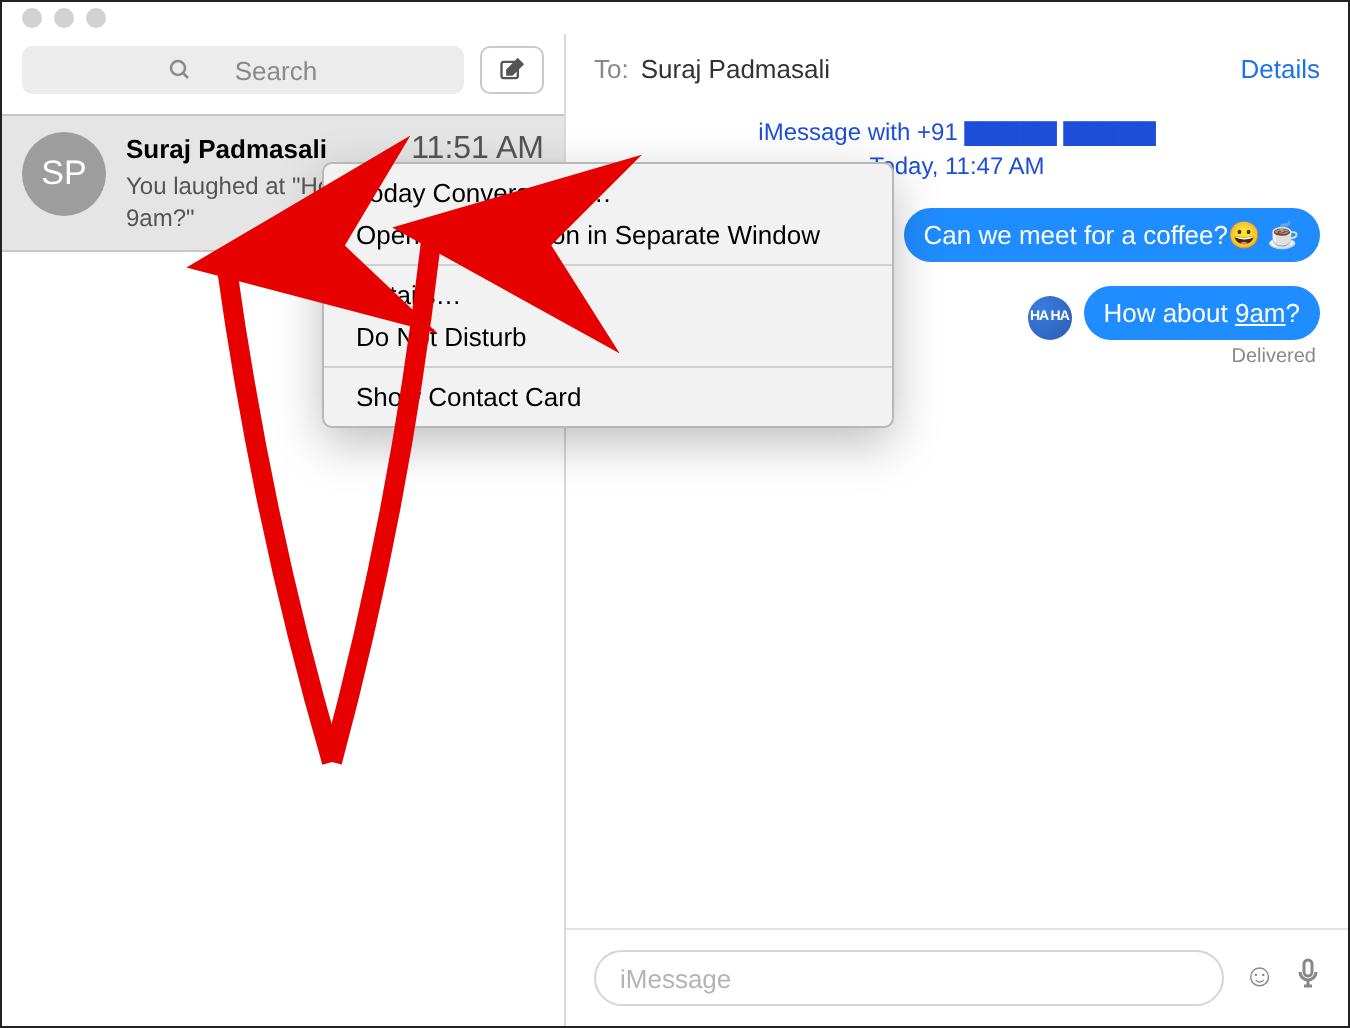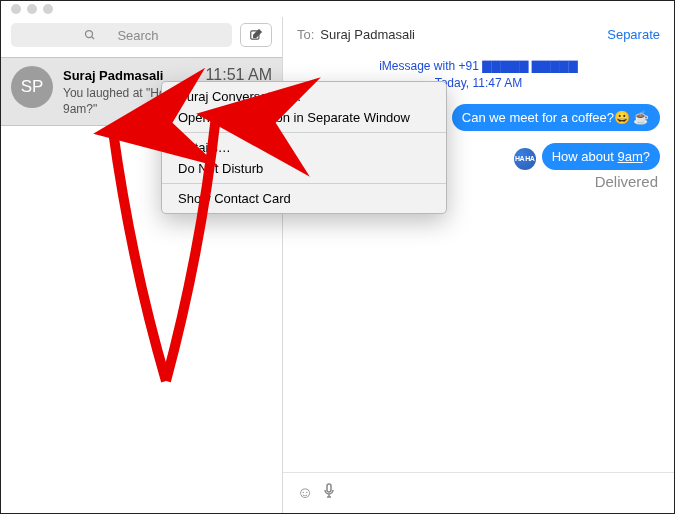--- a/index.html
+++ b/index.html
@@ -60,21 +60,21 @@
     padding: 6px 10px; border-radius: 14px; max-width: 260px;
   }
   .bubble .link { text-decoration: underline; }
   .sticker {
     width: 22px; height: 22px; border-radius: 50%;
     background: radial-gradient(circle at 30% 30%, #3a7de0, #2b5db0);
     color: #fff; font-size: 7px; font-weight: 700; display: flex;
     align-items: center; justify-content: center; letter-spacing: -0.5px;
     flex-shrink: 0;
   }
-  .delivered { text-align: right; font-size: 15px; color: #8a8a8a; margin-top: 3px; padding-right: 2px; }
+  .delivered { text-align: right; font-size: 10px; color: #8a8a8a; margin-top: 3px; padding-right: 2px; }
   .input-bar {
     border-top: 1px solid #e3e3e3; padding: 10px 14px; display: flex;
     align-items: center; gap: 10px;
   }
   .msg-input {
     flex: 1; height: 28px; border: 1px solid #d5d5d5; border-radius: 14px;
     padding: 0 12px; font-size: 13px; color: #333;
     display: flex; align-items: center;
   }
   .msg-input span { color: #b4b4b4; }
@@ -139,21 +139,21 @@
           </div>
         </div>
       </div>
     </div>
 
     <div class="main">
       <div class="header">
         <span class="to-label">To:</span>
         <span>Suraj Padmasali</span>
         <span class="spacer"></span>
-        <span class="details-link">Separate</span>
+        <span class="details-link">Details</span>
       </div>
 
       <div class="thread">
         <div class="thread-meta">
           <div>iMessage with +91 ▇▇▇▇▇ ▇▇▇▇▇</div>
           <div>Today, 11:47 AM</div>
         </div>
 
         <div class="msg-row">
           <div class="bubble">Can we meet for a coffee?😀 ☕</div>
@@ -165,33 +165,36 @@
           </div>
           <div class="bubble">
             <span>How about </span><span class="link">9am</span><span>?</span>
           </div>
         </div>
 
         <div class="delivered">Delivered</div>
       </div>
 
       <div class="input-bar">
+        <div class="msg-input">
+          <span>iMessage</span>
+        </div>
         <span class="input-icon">☺</span>
         <span class="input-icon">
           <svg width="12" height="16" viewBox="0 0 12 16" fill="none" stroke="#888" stroke-width="1.5">
               <rect x="4" y="1" width="4" height="8" rx="2"></rect>
               <path d="M2 7a4 4 0 0 0 8 0M6 11v3M4 14h4"></path>
             </svg>
         </span>
       </div>
     </div>
   </div>
 
   <div class="context-menu">
-    <div class="cm-item">Suraj Conversation…</div>
+    <div class="cm-item">Today Conversation…</div>
     <div class="cm-item">Open Conversation in Separate Window</div>
     <div class="cm-sep"></div>
     <div class="cm-item">Details…</div>
     <div class="cm-item">Do Not Disturb</div>
     <div class="cm-sep"></div>
     <div class="cm-item">Show Contact Card</div>
   </div>
 
   <svg class="arrows" viewBox="0 0 675 514">
     <defs>

